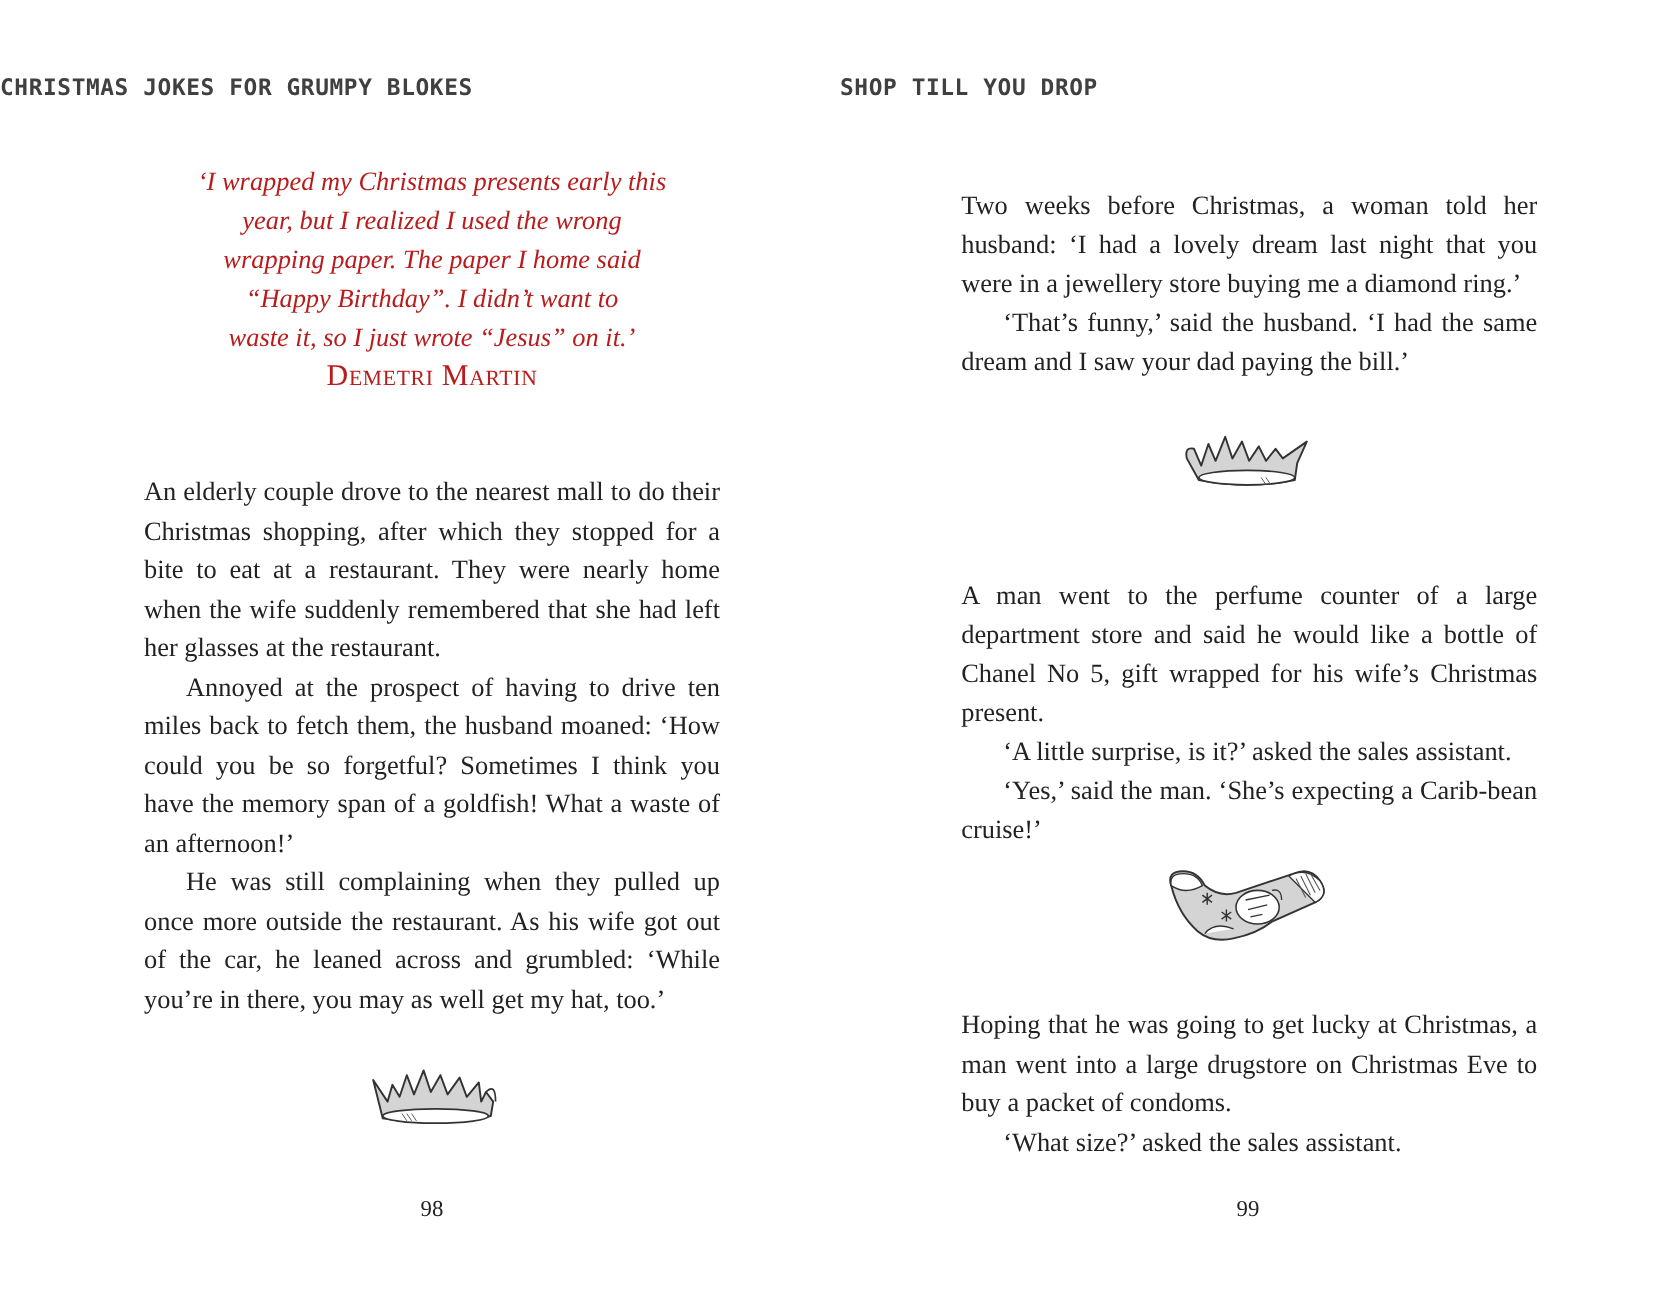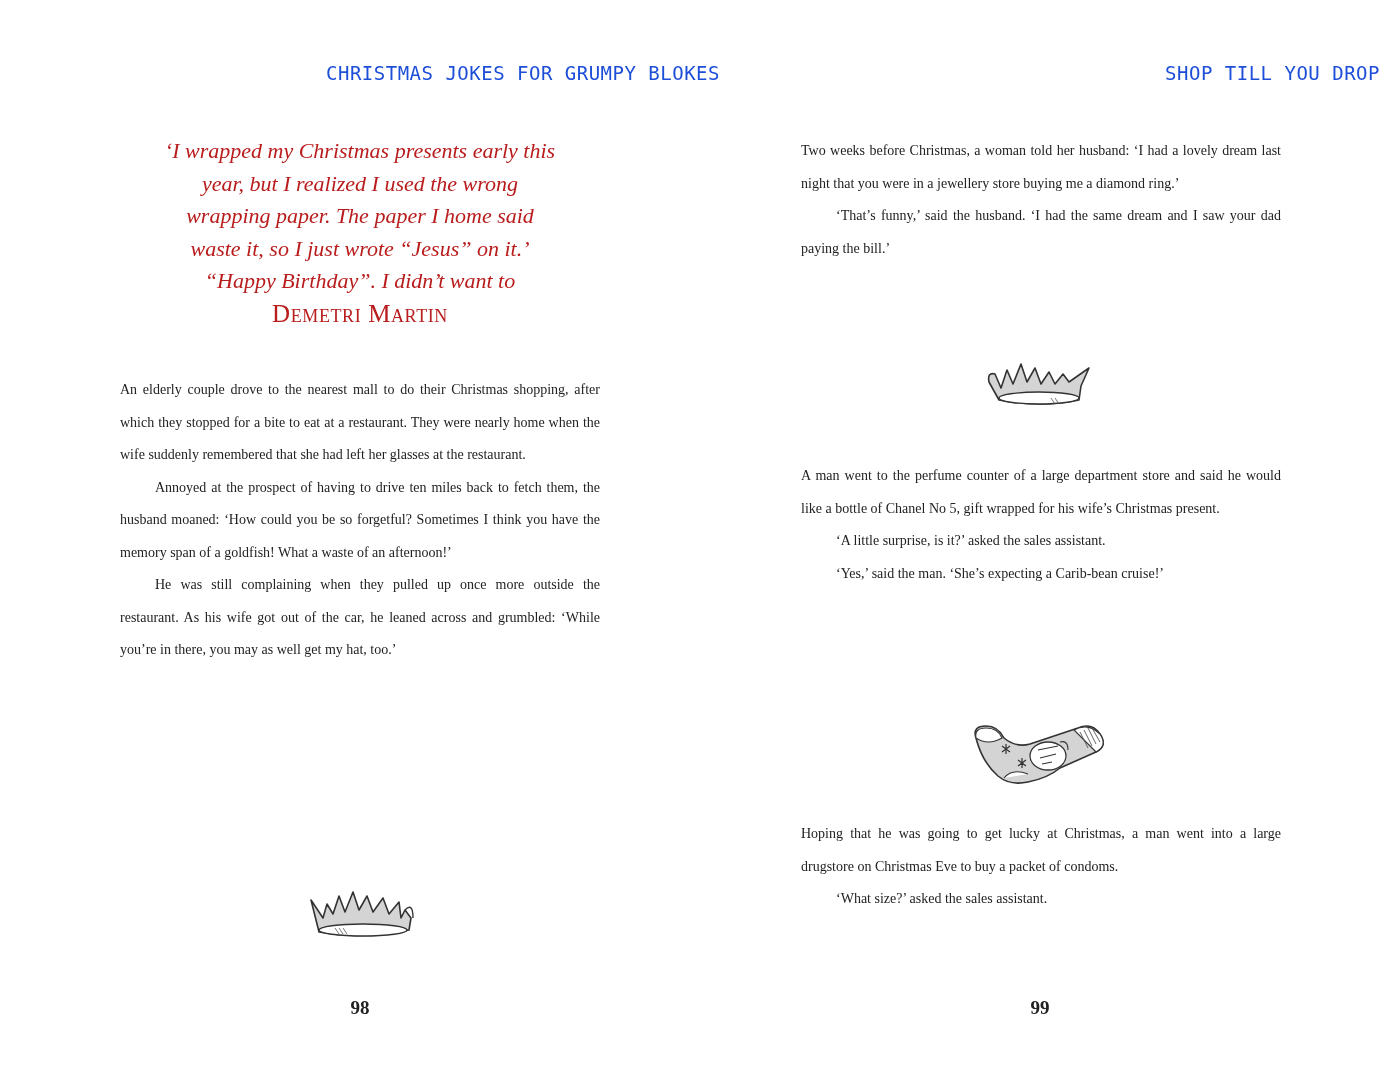--- a/index.html
+++ b/index.html
@@ -2,68 +2,68 @@
 <html><head>
 <meta charset="utf-8">
 <style>
   html, body { margin: 0; padding: 0; background: #ffffff; }
   body { width: 1400px; height: 1074px; position: relative; overflow: hidden; color: #222222; }
   .page { position: absolute; top: 0; height: 1074px; }
   .page-left { left: 0; width: 700px; }
   .page-right { left: 700px; width: 700px; }
   .running-head {
     position: absolute; top: 62px; left: 0; width: 100%;
-    text-align: right; font-family: "DejaVu Sans Mono", monospace;
-    font-size: 19px; letter-spacing: 0.5px; color: #1d4ed8; font-weight: normal;
+    text-align: left; font-family: "DejaVu Sans Mono", monospace;
+    font-size: 19px; letter-spacing: 0.5px; color: #404040; font-weight: bold;
   }
   .page-left .running-head { left: 0; width: 720px; }
   .page-right .running-head { left: 0; width: 680px; }
   .quote {
     position: absolute; top: 135px; left: 120px; width: 480px;
     text-align: center; font-family: "Liberation Serif", serif;
     font-style: italic; font-size: 22px; line-height: 32.5px; color: #b91c1c;
   }
   .quote-line { display: block; }
   .attribution {
     display: block; font-style: normal; font-variant: small-caps;
     font-size: 25px; letter-spacing: 0.6px;
   }
   .prose {
     position: absolute; font-family: "Liberation Serif", serif;
-    font-size: 14px; line-height: 32.5px; color: #222; text-align: justify;
+    font-size: 22px; line-height: 32.5px; color: #222; text-align: justify; margin-top: 20px;
   }
   .prose p { margin: 0; text-indent: 35px; }
   .prose p.first { text-indent: 0; }
   .left-prose { top: 374px; left: 120px; width: 480px; }
   .right-prose-1 { top: 135px; left: 101px; width: 480px; }
   .right-prose-2 { top: 460px; left: 101px; width: 480px; }
   .right-prose-3 { top: 818px; left: 101px; width: 480px; }
   .folio {
     position: absolute; top: 997px; width: 100%; text-align: center;
-    font-family: "Liberation Serif", serif; font-weight: bold; font-size: 19px; color: #222;
+    font-family: "Liberation Serif", serif; font-weight: normal; font-size: 19px; color: #222;
   }
   .page-left .folio { left: 0; width: 720px; }
   .page-right .folio { left: 0; width: 680px; text-align: center; }
   .ornament { position: absolute; }
   .crown-left { left: 305px; top: 888px; }
   .crown-right { left: 985px; top: 360px; }
   .sock { left: 968px; top: 720px; }
 </style>
 </head>
 <body>
 
 <div class="page page-left">
   <div class="running-head">CHRISTMAS JOKES FOR GRUMPY BLOKES</div>
 
   <div class="quote">
     <span class="quote-line">‘I wrapped my Christmas presents early this</span>
     <span class="quote-line">year, but I realized I used the wrong</span>
     <span class="quote-line">wrapping paper. The paper I home said</span>
+    <span class="quote-line">“Happy Birthday”. I didn’t want to</span>
     <span class="quote-line">waste it, so I just wrote “Jesus” on it.’</span>
-    <span class="quote-line">“Happy Birthday”. I didn’t want to</span>
     <span class="attribution">Demetri Martin</span>
   </div>
 
   <div class="prose left-prose">
     <p class="first">An elderly couple drove to the nearest mall to do their Christmas shopping, after which they stopped for a bite to eat at a restaurant. They were nearly home when the wife suddenly remembered that she had left her glasses at the restaurant.</p>
     <p>Annoyed at the prospect of having to drive ten miles back to fetch them, the husband moaned: ‘How could you be so forgetful? Sometimes I think you have the memory span of a goldfish! What a waste of an afternoon!’</p>
     <p>He was still complaining when they pulled up once more outside the restaurant. As his wife got out of the car, he leaned across and grumbled: ‘While you’re in there, you may as well get my hat, too.’</p>
   </div>
 
   <div class="ornament crown-left">

